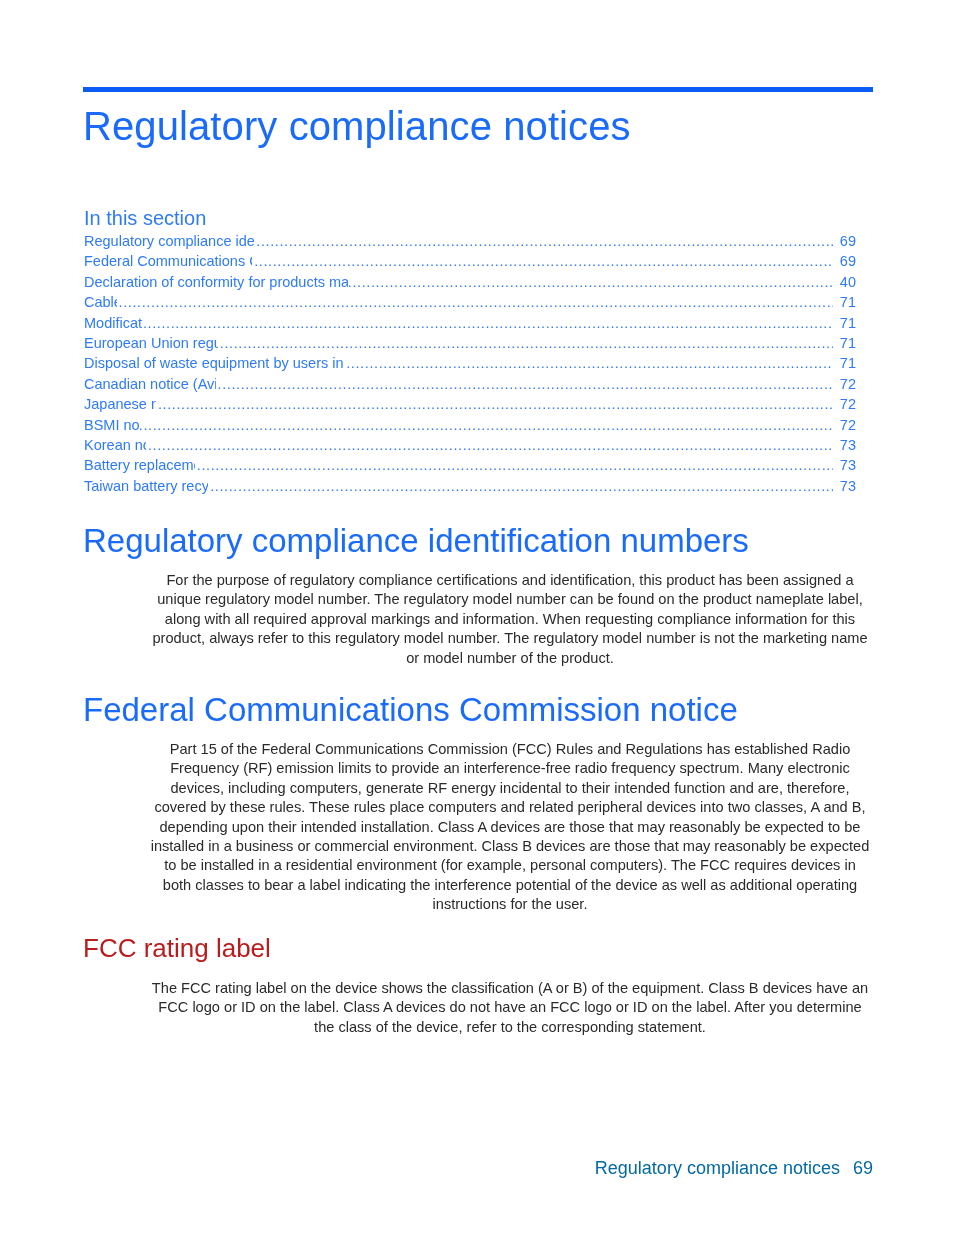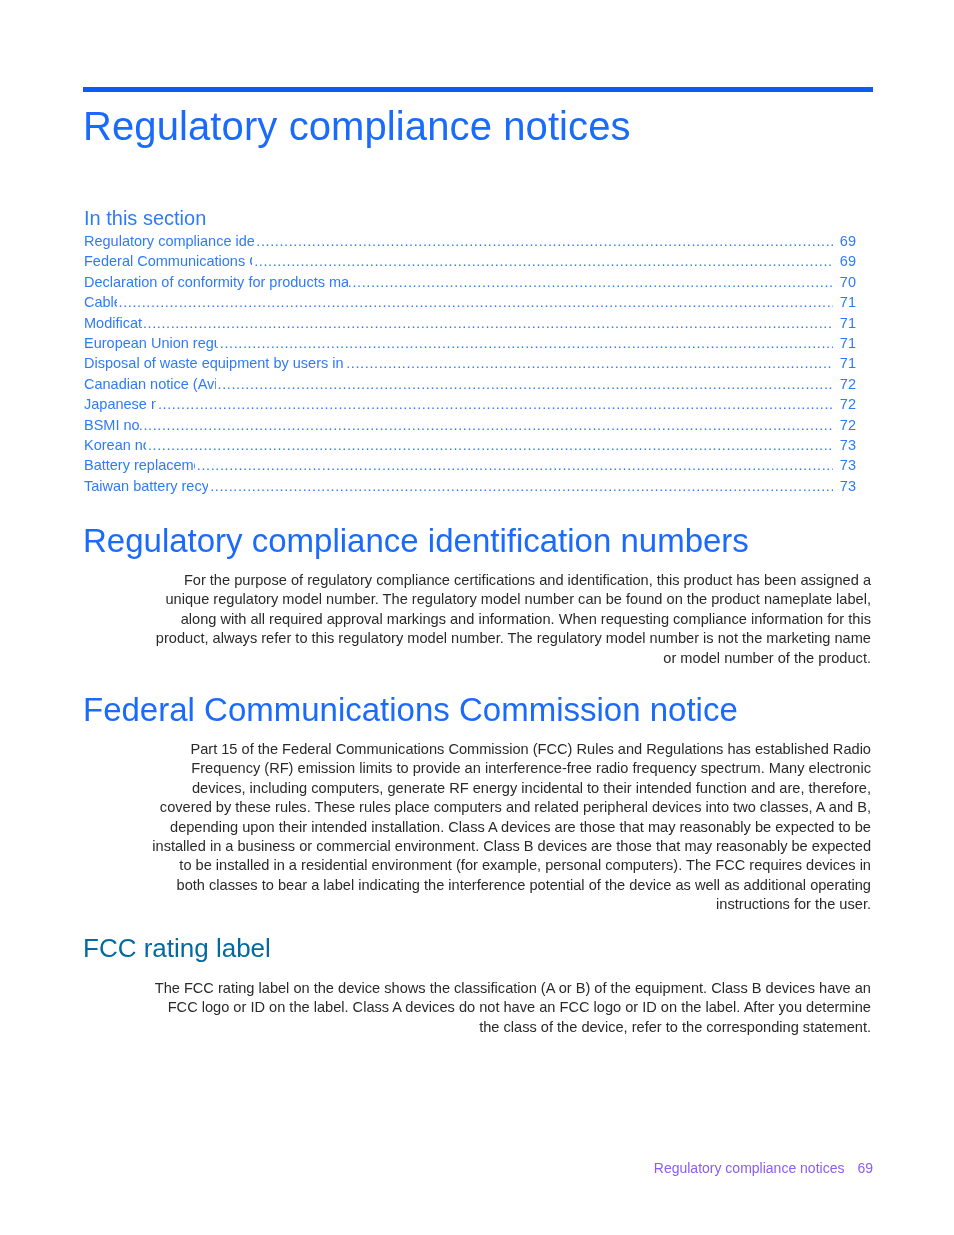--- a/index.html
+++ b/index.html
@@ -112,45 +112,45 @@
     color: #1a6bfa;
     white-space: nowrap;
   }
   .h2-section {
     position: absolute;
     left: 83px;
     width: 800px;
     font-size: 26px;
     line-height: 32px;
     font-weight: 400;
-    color: #0369a1;
+    color: #b91c1c;
     white-space: nowrap;
   }
 
   
   .body-par {
     position: absolute;
     left: 149px;
     width: 722px;
     font-size: 14.6px;
     line-height: 19.4px;
     color: #2a2a2a;
-    text-align: right;
+    text-align: center;
   }
 
   
   .footer {
     position: absolute;
     left: 83px;
     top: 1158px;
     width: 790px;
     text-align: right;
-    font-size: 14px;
+    font-size: 18px;
     line-height: 20px;
-    color: #8b5cf6;
+    color: #0369a1;
   }
   .footer-label { }
   .footer-page { margin-left: 13px; }
 </style>
 </head>
 <body>
 
 <div class="page">
 
   <div class="top-rule"></div>
@@ -169,21 +169,21 @@
 
     <div class="toc-entry">
       <span class="toc-label">Federal Communications Commission notice</span>
       <span class="toc-dots"></span>
       <span class="toc-page">69</span>
     </div>
 
     <div class="toc-entry tight">
       <span class="toc-label">Declaration of conformity for products marked with the FCC logo, United States only</span>
       <span class="toc-dots"></span>
-      <span class="toc-page">70</span>
+      <span class="toc-page">40</span>
     </div>
 
     <div class="toc-entry">
       <span class="toc-label">Cables</span>
       <span class="toc-dots"></span>
       <span class="toc-page">71</span>
     </div>
 
     <div class="toc-entry tight">
       <span class="toc-label">Modifications</span>

